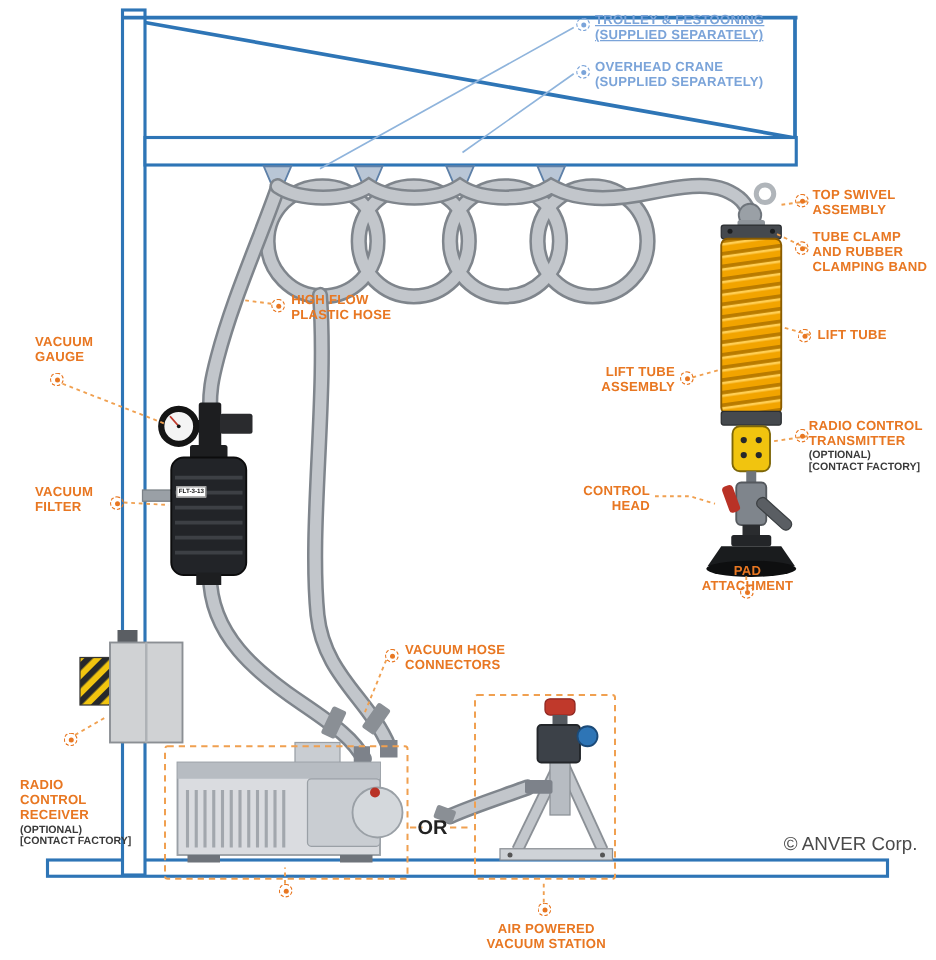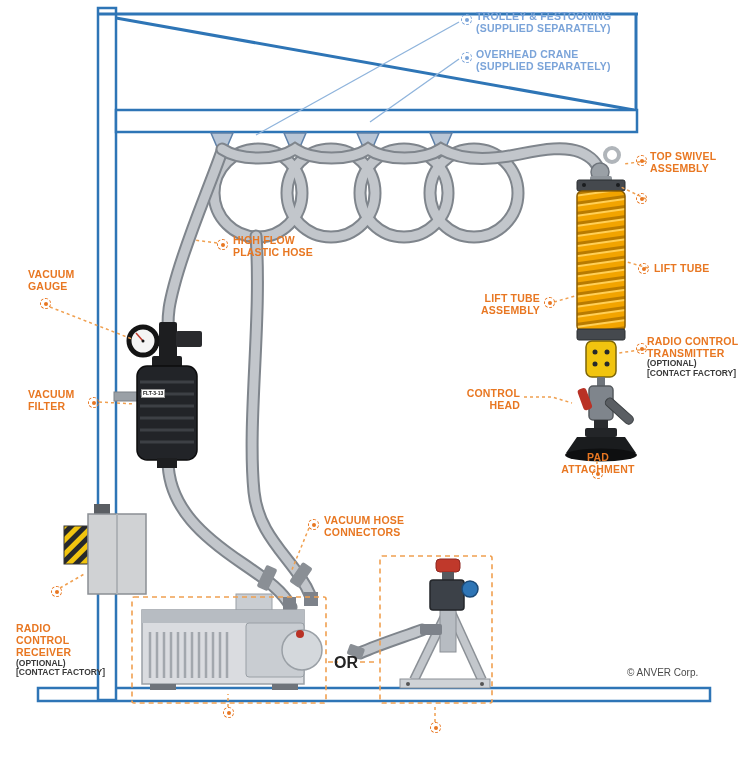--- a/index.html
+++ b/index.html
@@ -15,21 +15,21 @@
   .label span{display:block;white-space:nowrap;}
   .label.blue{color:#7ba4d9;}
   .label .note{color:#3a3a3a;font-size:8.5px;letter-spacing:0;}
   .label.right{text-align:right;}
   .label.center{text-align:center;}
   .marker{position:absolute;width:9px;height:9px;border:1px dashed #e87722;border-radius:50%;}
   .marker::after{content:"";position:absolute;left:2.5px;top:2.5px;width:4px;height:4px;border-radius:50%;background:#e87722;}
   .marker.blue{border-color:#7ba4d9;}
   .marker.blue::after{background:#7ba4d9;}
   .or-label{position:absolute;font-size:16px;font-weight:bold;color:#222;}
-  .copyright{position:absolute;font-size:10px;color:#4a4a4a;}
+  .copyright{position:absolute;font-size:15px;color:#4a4a4a;}
   .device-tag{
     position:absolute;left:141px;top:389px;background:#fff;border:1px solid #999;
     color:#111;font-size:5px;line-height:7px;padding:0 1px;font-weight:bold;
   }
 </style>
 </head>
 <body>
 
 <div class="stage">
 
@@ -250,31 +250,36 @@
   <span class="marker" style="left:544px;top:297px;"></span>
   <span class="marker" style="left:592px;top:468px;"></span>
   <span class="marker" style="left:217px;top:239px;"></span>
   <span class="marker" style="left:40px;top:298px;"></span>
   <span class="marker" style="left:88px;top:397px;"></span>
   <span class="marker" style="left:51px;top:586px;"></span>
   <span class="marker" style="left:308px;top:519px;"></span>
   <span class="marker" style="left:223px;top:707px;"></span>
   <span class="marker" style="left:430px;top:722px;"></span>
 
-  <div class="label blue" style="left:476px;top:10px;">
+  <div class="label blue" style="left:476px;top:10px;text-decoration:underline;">
     <span>TROLLEY &amp; FESTOONING</span>
     <span>(SUPPLIED SEPARATELY)</span>
   </div>
   <div class="label blue" style="left:476px;top:48px;">
     <span>OVERHEAD CRANE</span>
     <span>(SUPPLIED SEPARATELY)</span>
   </div>
   <div class="label" style="left:650px;top:150px;">
     <span>TOP SWIVEL</span>
     <span>ASSEMBLY</span>
+  </div>
+  <div class="label" style="left:650px;top:184px;">
+    <span>TUBE CLAMP</span>
+    <span>AND RUBBER</span>
+    <span>CLAMPING BAND</span>
   </div>
   <div class="label" style="left:654px;top:262px;">
     <span>LIFT TUBE</span>
   </div>
   <div class="label" style="left:647px;top:335px;">
     <span>RADIO CONTROL</span>
     <span>TRANSMITTER</span>
     <span class="note">(OPTIONAL)</span>
     <span class="note">[CONTACT FACTORY]</span>
   </div>
@@ -306,18 +311,22 @@
     <span>RADIO</span>
     <span>CONTROL</span>
     <span>RECEIVER</span>
     <span class="note">(OPTIONAL)</span>
     <span class="note">[CONTACT FACTORY]</span>
   </div>
   <div class="label" style="left:324px;top:514px;">
     <span>VACUUM HOSE</span>
     <span>CONNECTORS</span>
   </div>
+  <div class="label center" style="left:372px;top:737px;width:130px;">
+    <span>AIR POWERED</span>
+    <span>VACUUM STATION</span>
+  </div>
 
   <div class="or-label" style="left:334px;top:654px;">OR</div>
   <div class="copyright" style="left:627px;top:667px;">© ANVER Corp.</div>
   <div class="device-tag">FLT-3-13</div>
 
 </div>
 
 </body></html>

